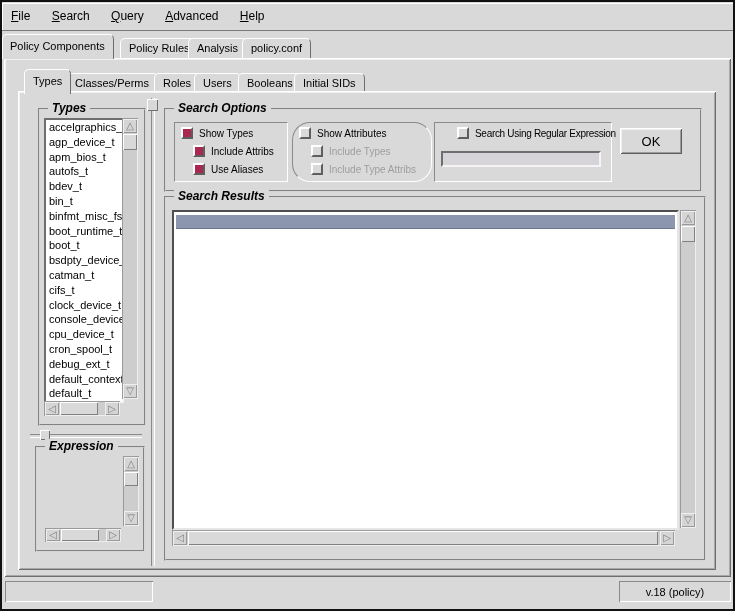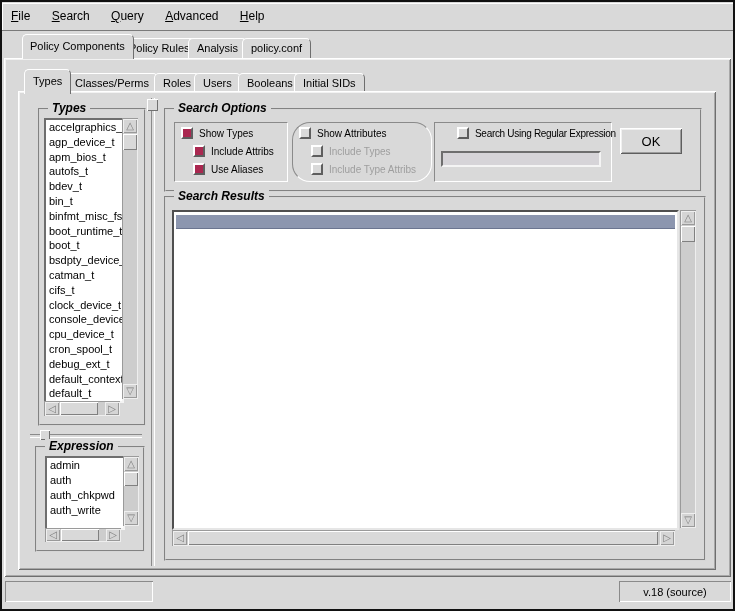--- a/index.html
+++ b/index.html
@@ -68,21 +68,21 @@
 <div id="app">
 
   <div id="menubar" class="abs">
     <span class="mi"><span class="u">F</span><span>ile</span></span>
     <span class="mi"><span class="u">S</span><span>earch</span></span>
     <span class="mi"><span class="u">Q</span><span>uery</span></span>
     <span class="mi"><span class="u">A</span><span>dvanced</span></span>
     <span class="mi"><span class="u">H</span><span>elp</span></span>
   </div>
 
-  <div class="tab active abs" style="left:20px;top:32px;height:24px;padding-left:7px;">Policy Components</div>
+  <div class="tab active abs" style="left:0;top:32px;height:24px;padding-left:7px;">Policy Components</div>
   <div class="tab abs" style="left:118px;top:36px;height:20px;">Policy Rules</div>
   <div class="tab abs" style="left:186px;top:36px;height:20px;">Analysis</div>
   <div class="tab abs" style="left:240px;top:36px;height:20px;">policy.conf</div>
 
   <div class="frame raised abs" style="left:2px;top:56px;width:727px;height:519px;"></div>
 
   <div class="tab active abs" style="left:22px;top:67px;height:24px;">Types</div>
   <div class="tab abs" style="left:64px;top:71px;height:20px;">Classes/Perms</div>
   <div class="tab abs" style="left:152px;top:71px;height:20px;">Roles</div>
   <div class="tab abs" style="left:192px;top:71px;height:20px;">Users</div>
@@ -124,26 +124,20 @@
       <div class="sb-thumb" style="left:16px;top:1px;width:38px;height:13px;"></div>
       <div class="sb-btn" style="right:1px;top:1px;width:14px;height:13px;line-height:13px;">▷</div>
     </div>
   </div>
 
   <div class="hsash" style="left:28px;top:432px;width:112px;"></div>
   <div class="sash-handle" style="left:38px;top:428px;"></div>
 
   <div class="group" style="left:33px;top:444px;width:106px;height:102px;">
     <div class="group-title">Expression</div>
-    <div class="listbox li15" style="left:8px;top:8px;width:76px;height:70px;">
-      <div class="li">admin</div>
-      <div class="li">auth</div>
-      <div class="li">auth_chkpwd</div>
-      <div class="li">auth_write</div>
-    </div>
     <div class="sb" style="left:86px;top:8px;width:16px;height:70px;">
       <div class="sb-btn" style="left:1px;top:1px;width:14px;height:14px;">△</div>
       <div class="sb-thumb" style="left:1px;top:16px;width:14px;height:14px;"></div>
       <div class="sb-btn" style="left:1px;bottom:1px;width:14px;height:14px;">▽</div>
     </div>
     <div class="sb" style="left:8px;top:80px;width:76px;height:14px;">
       <div class="sb-btn" style="left:1px;top:1px;width:14px;height:12px;line-height:12px;">◁</div>
       <div class="sb-thumb" style="left:16px;top:1px;width:38px;height:12px;"></div>
       <div class="sb-btn" style="right:1px;top:1px;width:14px;height:12px;line-height:12px;">▷</div>
     </div>
@@ -208,16 +202,16 @@
     </div>
     <div class="sb" style="left:6px;top:332px;width:503px;height:16px;">
       <div class="sb-btn" style="left:1px;top:1px;width:14px;height:14px;">◁</div>
       <div class="sb-thumb" style="left:16px;top:1px;width:470px;height:14px;"></div>
       <div class="sb-btn" style="right:1px;top:1px;width:14px;height:14px;">▷</div>
     </div>
   </div>
 
   <div class="status-panel" style="left:3px;top:579px;width:148px;"></div>
   <div class="status-panel" style="left:617px;top:579px;width:112px;">
-    <span>v.18 (source)</span>
+    <span>v.18 (policy)</span>
   </div>
 
 </div>
 
 </body></html>

